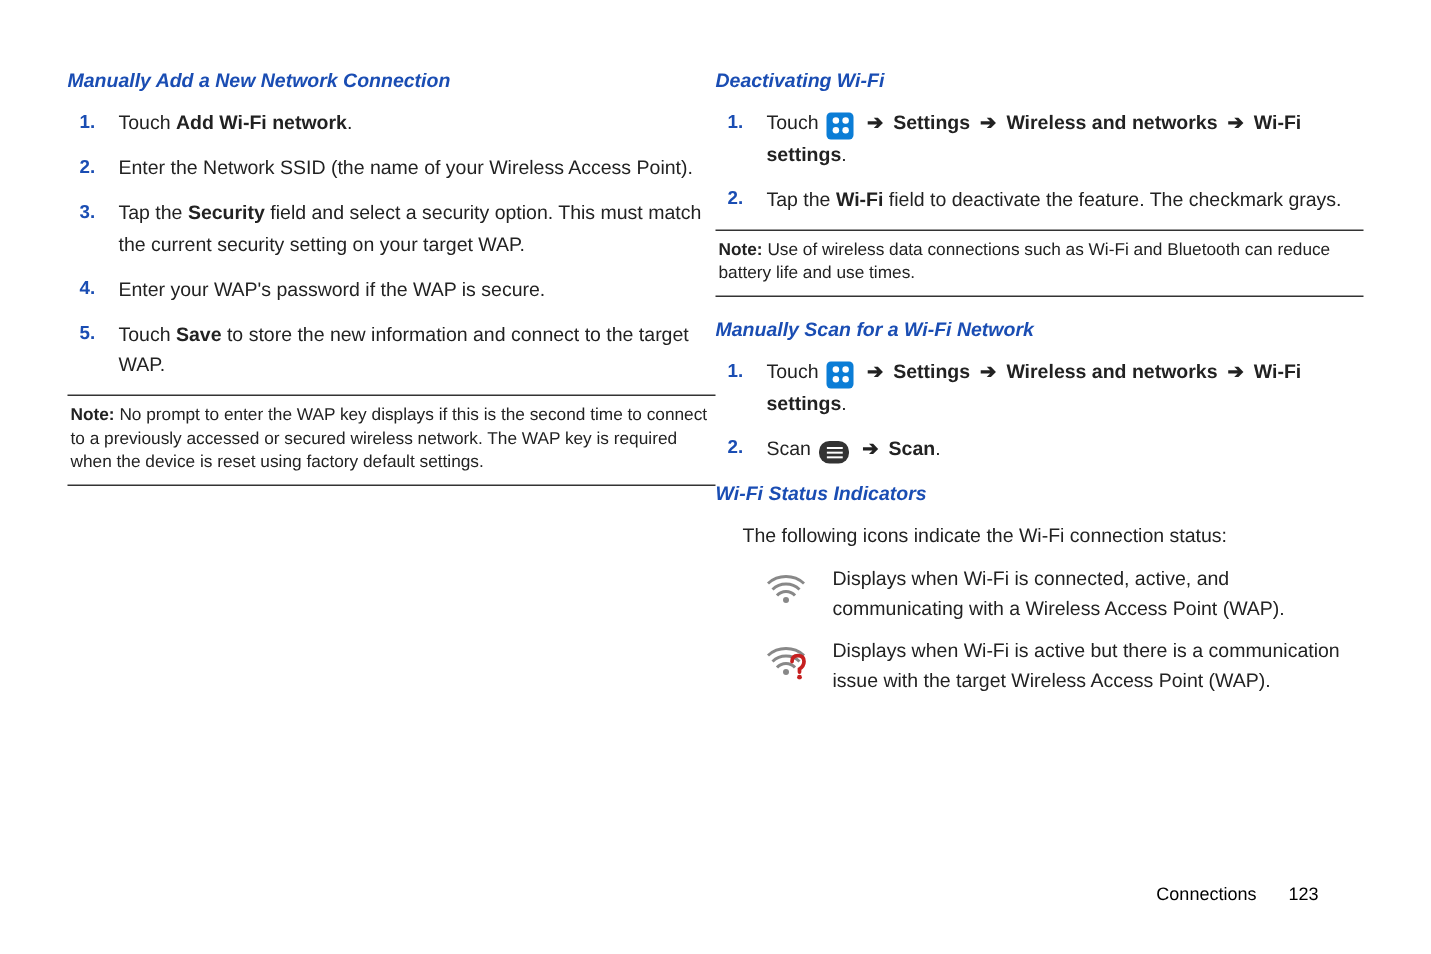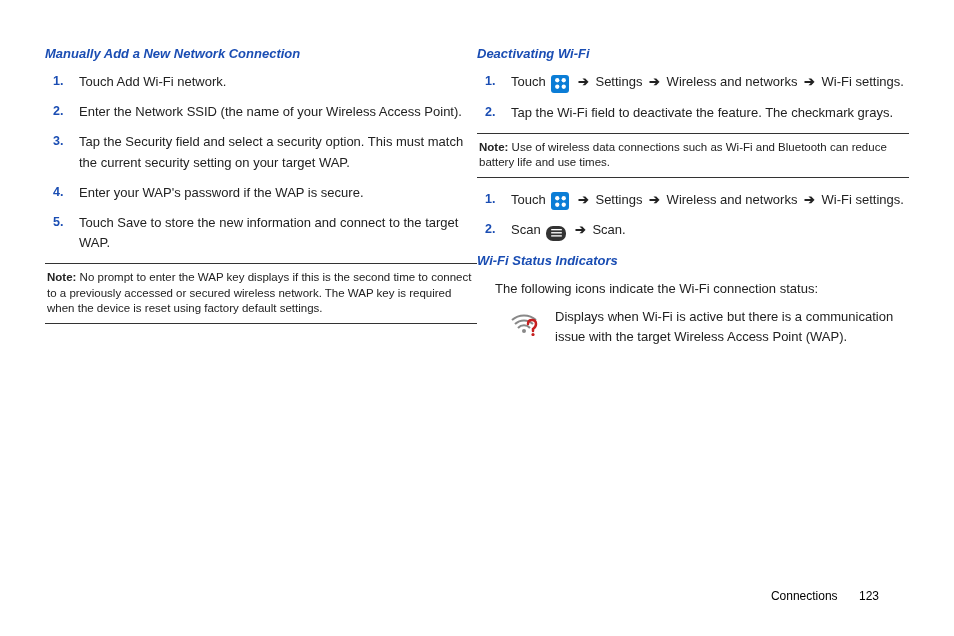--- a/index.html
+++ b/index.html
@@ -39,21 +39,21 @@
   .step-num {
     color: #1a4db3;
     font-weight: bold;
     min-width: 26px;
     padding-left: 8px;
     font-size: 12.5px;
   }
   .step-body {
     flex: 1;
   }
-  .bold { font-weight: normal; text-align: right; }
+  .bold { font-weight: bold; text-align: right; }
   .note-block {
     border-top: 1px solid #333;
     border-bottom: 1px solid #333;
     padding: 6px 2px;
     margin: 10px 0 12px 0;
     font-size: 11.5px;
     line-height: 1.35;
   }
   .note-label { font-weight: bold; }
   .footer {
@@ -171,20 +171,21 @@
         <span class="step-body">
           <span>Tap the </span><span class="bold">Wi-Fi</span><span> field to deactivate the feature. The checkmark grays.</span>
         </span>
       </li>
     </ol>
 
     <div class="note-block">
       <span class="note-label">Note:</span><span> Use of wireless data connections such as Wi-Fi and Bluetooth can reduce battery life and use times.</span>
     </div>
 
+    <div class="section-heading">Manually Scan for a Wi-Fi Network</div>
     <ol class="steps">
       <li>
         <span class="step-num">1.</span>
         <span class="step-body">
           <span>Touch </span>
           <span class="apps-icon">
             <svg viewBox="0 0 12 12">
                 <circle cx="3" cy="3" r="2" fill="#fff"></circle>
                 <circle cx="9" cy="3" r="2" fill="#fff"></circle>
                 <circle cx="3" cy="9" r="2" fill="#fff"></circle>
@@ -212,20 +213,31 @@
           </span>
           <span class="arrow">➔</span>
           <span class="bold">Scan</span><span>.</span>
         </span>
       </li>
     </ol>
 
     <div class="section-heading">Wi-Fi Status Indicators</div>
     <div class="indent-text">The following icons indicate the Wi-Fi connection status:</div>
 
+    <div class="status-row">
+      <span class="status-icon">
+        <svg width="30" height="24" viewBox="0 0 30 24">
+          <path d="M3 10 A18 18 0 0 1 27 10" fill="none" stroke="#888" stroke-width="2"></path>
+          <path d="M6 14 A13 13 0 0 1 24 14" fill="none" stroke="#888" stroke-width="2"></path>
+          <path d="M9 18 A8 8 0 0 1 21 18" fill="none" stroke="#888" stroke-width="2"></path>
+          <circle cx="15" cy="21" r="2" fill="#888"></circle>
+        </svg>
+      </span>
+      <span class="status-text">Displays when Wi-Fi is connected, active, and communicating with a Wireless Access Point (WAP).</span>
+    </div>
 
     <div class="status-row">
       <span class="status-icon">
         <svg width="30" height="26" viewBox="0 0 30 26">
           <path d="M3 10 A18 18 0 0 1 27 10" fill="none" stroke="#888" stroke-width="2"></path>
           <path d="M6 14 A13 13 0 0 1 24 14" fill="none" stroke="#888" stroke-width="2"></path>
           <path d="M9 18 A8 8 0 0 1 21 18" fill="none" stroke="#888" stroke-width="2"></path>
           <circle cx="15" cy="21" r="2" fill="#888"></circle>
           <path d="M19 14 Q19 10 23 10 Q27 10 27 14 Q27 17 24 19 L24 21" fill="none" stroke="#c62020" stroke-width="2.5" stroke-linecap="round"></path>
           <circle cx="24" cy="24.5" r="1.6" fill="#c62020"></circle>

